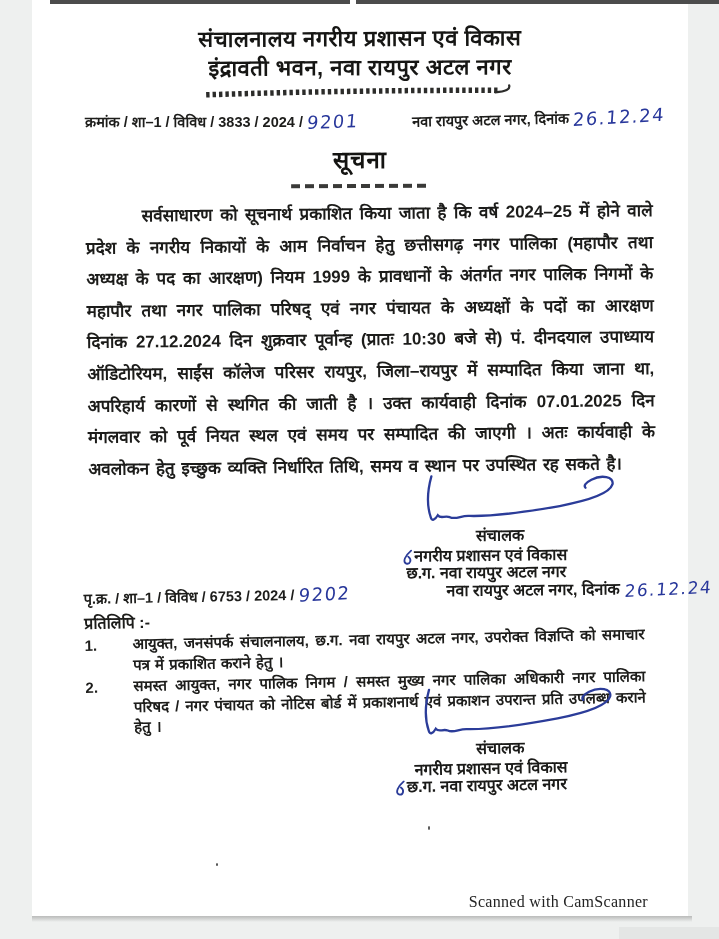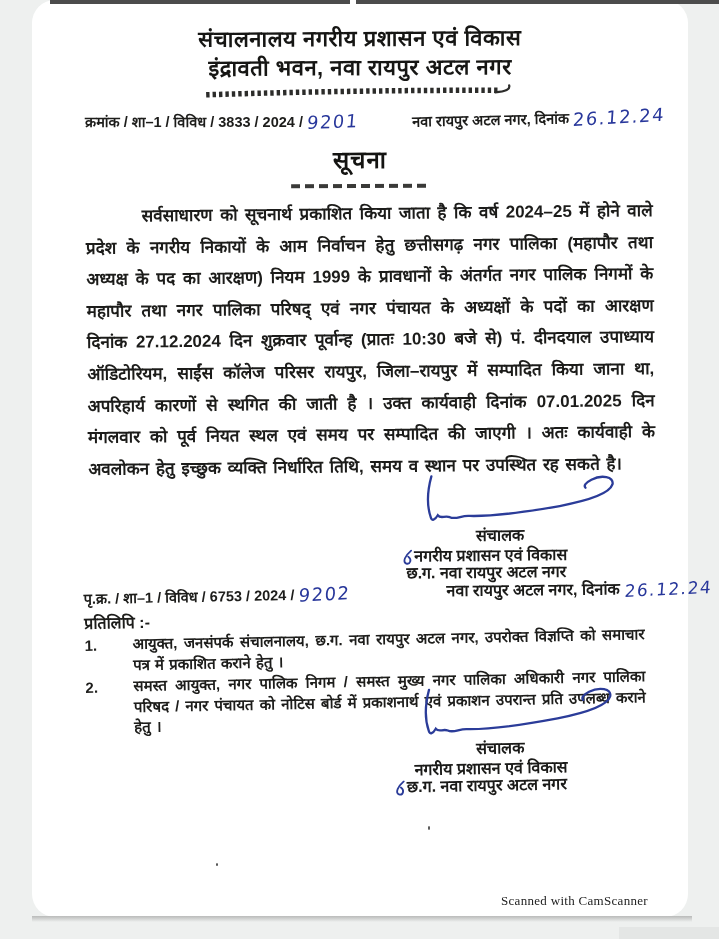--- a/index.html
+++ b/index.html
@@ -9,21 +9,20 @@
     font-family:"Liberation Sans","DejaVu Sans",sans-serif;
     color:#1d1d1b;
     overflow:hidden;
   }
   .scene { position:relative; width:719px; height:939px; }
 
   
   .page {
     position:absolute; left:32px; top:0; width:656px; height:917px;
     background:#ffffff;
-    border-radius:23px;
   }
   .page-shadow {
     position:absolute; left:32px; top:916px; width:660px; height:6px;
     background:linear-gradient(#b9bab9, rgba(185,186,185,0));
   }
   .corner-smudge{
     position:absolute; right:0; bottom:0; width:100px; height:12px;
     background:#e4e6e5;
   }
   
@@ -86,21 +85,21 @@
   .ref2-line { font-size:14.5px; font-weight:700; white-space:nowrap; }
   .copy-label { font-size:16px; font-weight:700; margin-top:3px; }
   .copy-item { display:flex; margin-top:1px; }
   .copy-num  { width:48px; flex:0 0 48px; font-size:15px; font-weight:700; padding-top:2px; }
   .copy-text { width:512px; font-size:15px; font-weight:600; line-height:20.5px; text-align:justify; word-spacing:1px; }
 
   
   .scan-footer {
     position:absolute; right:40px; top:893px;
     font-family:"Liberation Serif","DejaVu Serif",serif;
-    font-size:13px; color:#232323; letter-spacing:.3px;
+    font-size:16px; color:#232323; letter-spacing:.3px;
   }
 
   
   .speck { position:absolute; background:#4d4d4d; border-radius:50%; }
   .speck1 { left:396px; top:826px; width:2px; height:4px; }
   .speck2 { left:184px; top:863px; width:2px; height:3px; }
 </style>
 </head>
 <body>
 

